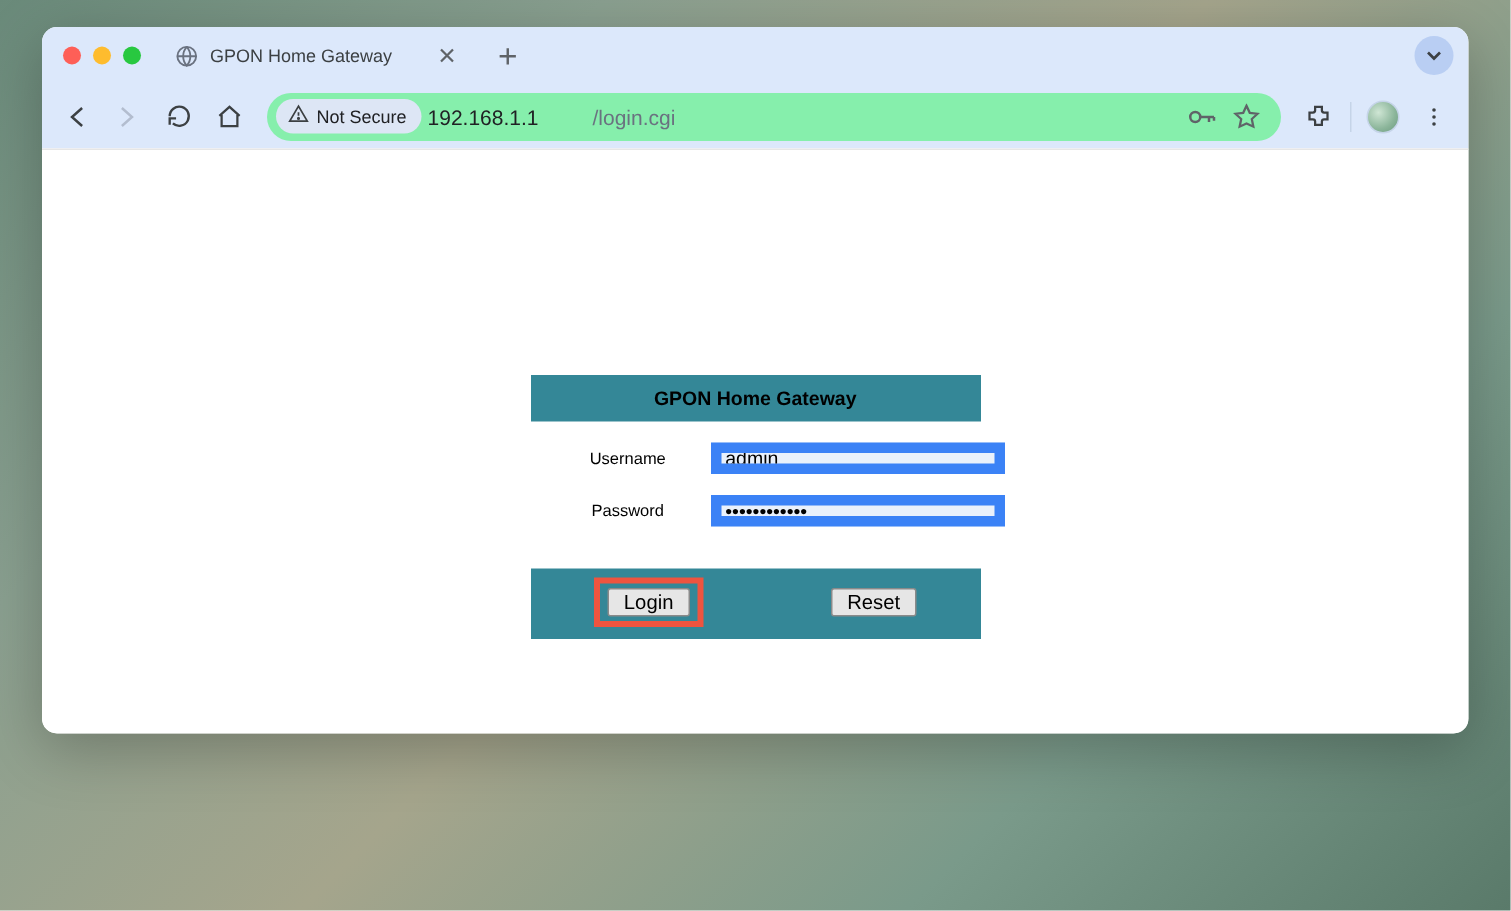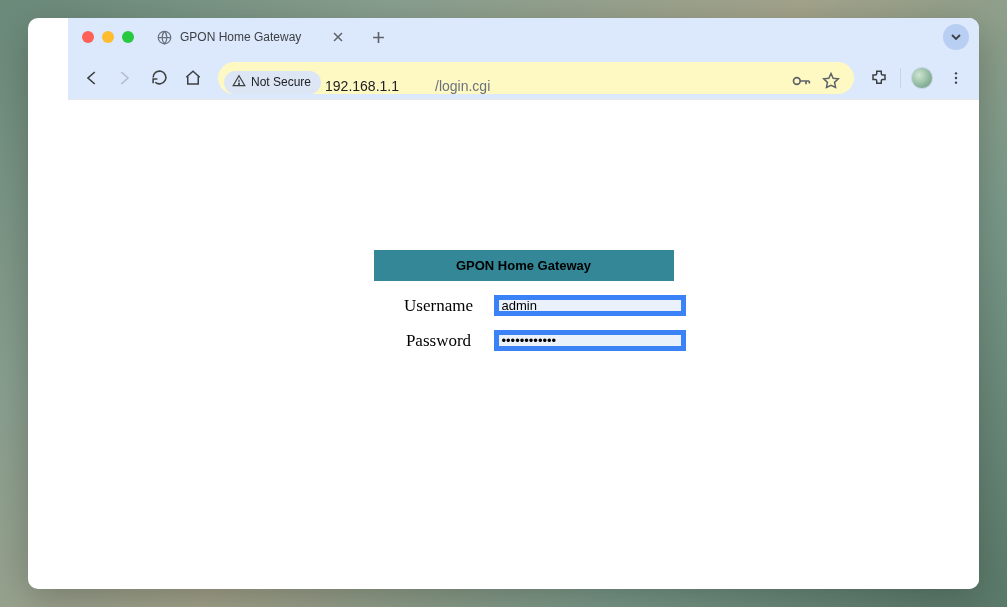--- a/index.html
+++ b/index.html
@@ -9,28 +9,27 @@
       font-family: -apple-system, BlinkMacSystemFont, "Segoe UI", Arial, sans-serif;
       background: linear-gradient(135deg, #6a8a7a 0%, #8aa090 25%, #a5a58c 50%, #7a9a8a 75%, #5a7a6a 100%);
       position: relative;
       overflow: hidden;
     }
     .browser-window {
       position: absolute;
       top: 18px;
       left: 28px;
       width: 951px;
-      height: 571px;
+      height: 471px;
       background: #fff;
       border-radius: 10px;
       box-shadow: 0 10px 40px rgba(0,0,0,0.25);
       overflow: hidden;
       display: flex;
       flex-direction: column;
-      padding-left: 40px;
     }
     
     .tab-bar {
       height: 38px;
       background: #dce8fb;
       display: flex;
       align-items: center;
       padding: 0 10px;
       position: relative;
     }
@@ -102,24 +101,24 @@
       width: 30px; height: 30px;
       display: flex; align-items: center; justify-content: center;
       border-radius: 50%;
       cursor: pointer;
       color: #3c4043;
     }
     .tbtn.dis { color: #a9b2c2; }
     .address-bar {
       flex: 1;
       height: 32px;
-      background: #fef9c3;
+      background: #86efac;
       border-radius: 16px;
       display: flex;
-      align-items: flex-end;
+      align-items: center;
       padding: 0 10px 0 6px;
       margin: 0 6px;
       gap: 4px;
     }
     .security-pill {
       display: flex;
       align-items: center;
       gap: 5px;
       background: #dde6f5;
       border-radius: 12px;
@@ -181,29 +180,28 @@
       padding: 14px 10px 16px 10px;
     }
     .form-row {
       display: flex;
       align-items: center;
       margin-bottom: 14px;
     }
     .form-row:last-child { margin-bottom: 12px; }
     .form-label {
       flex: 0 0 110px;
-      font-size: 17px;
+      font-size: 11px;
       color: #000;
       text-align: center;
-      font-family: Liberation Serif, serif;
     }
     .form-input {
       flex: 1;
       height: 21px;
-      border: 5px solid #3b82f6;
+      border: 7px solid #3b82f6;
       background: #eaf1fb;
       font-size: 13px;
       padding: 0 3px;
       outline: none;
       font-family: Arial, sans-serif;
     }
     .login-footer {
       display: flex;
       justify-content: space-around;
       align-items: center;
@@ -341,16 +339,22 @@
       <div class="login-form">
         <div class="form-row">
           <div class="form-label">Username</div>
           <input class="form-input" type="text" value="admin" style="">
         </div>
         <div class="form-row">
           <div class="form-label">Password</div>
           <input class="form-input" type="text" value="••••••••••••" style="">
         </div>
       </div>
+      <div class="login-footer">
+        <span class="highlight-box">
+          <button class="btn">Login</button>
+        </span>
+        <button class="btn">Reset</button>
+      </div>
     </div>
   </div>
 
 </div>
 
 </body></html>

